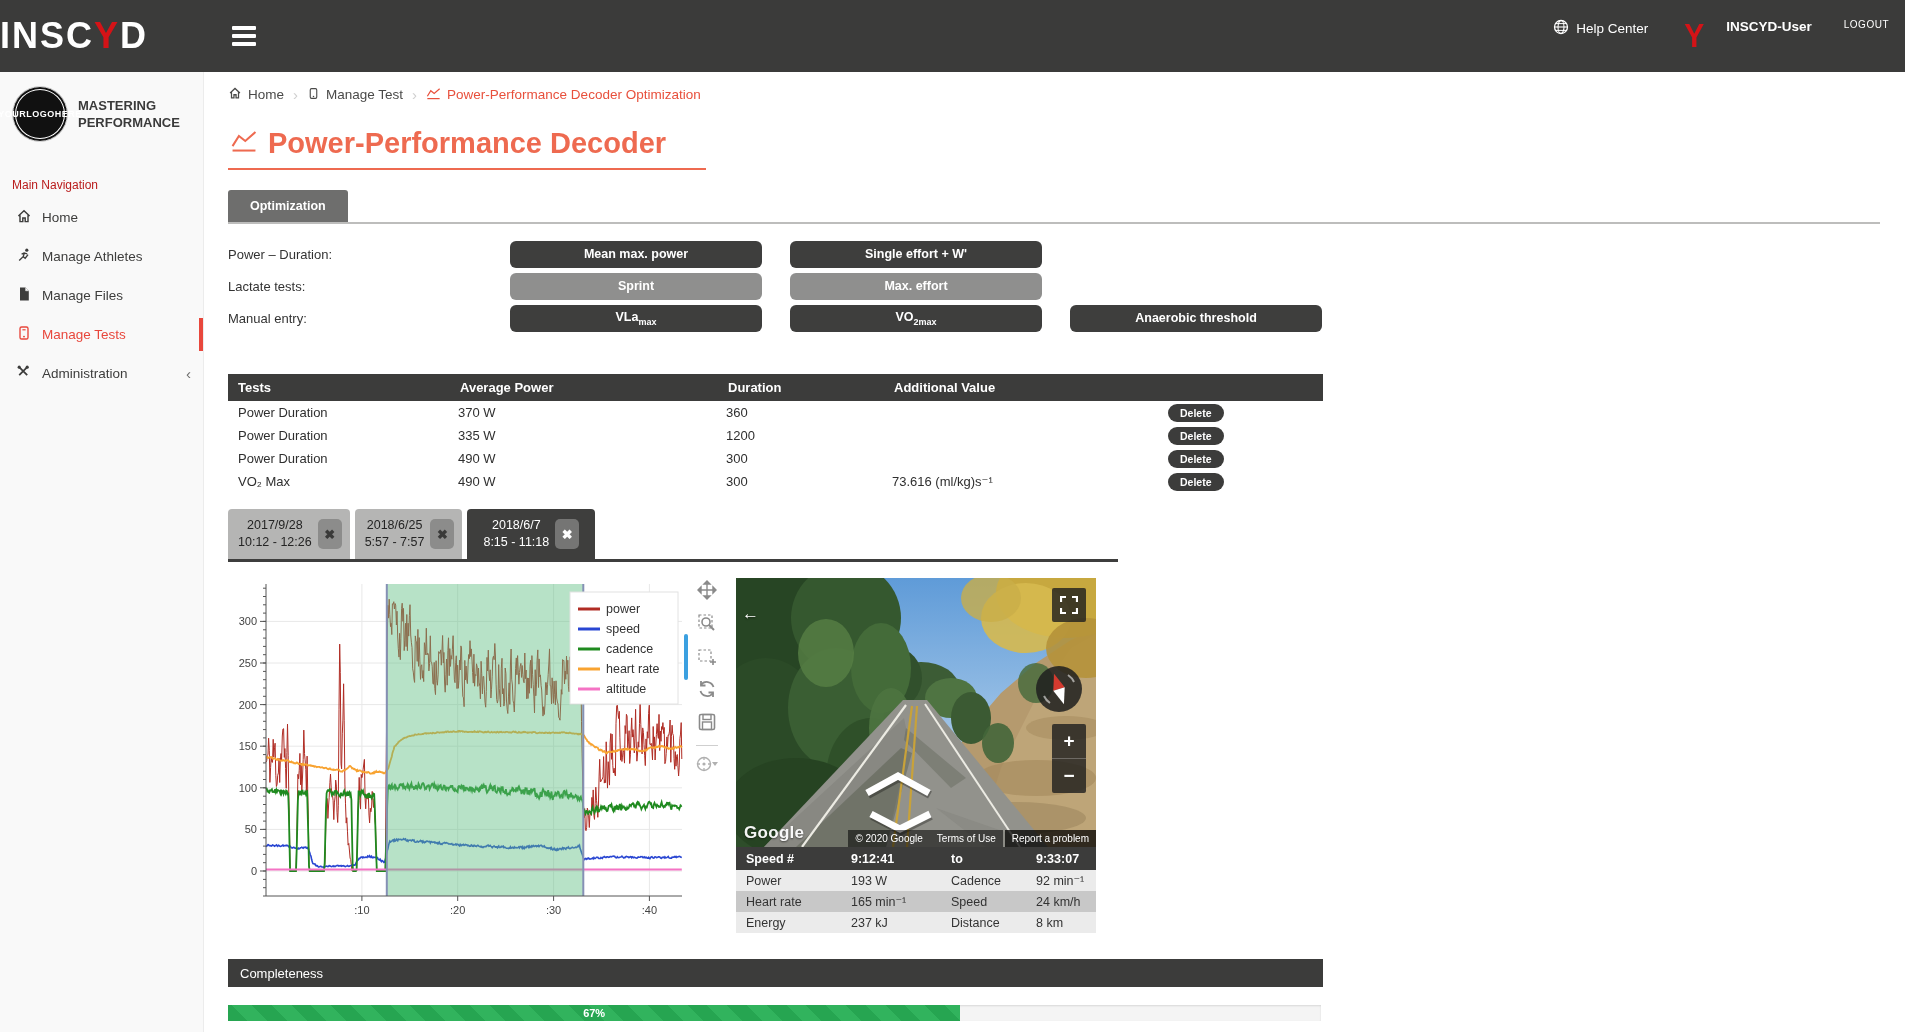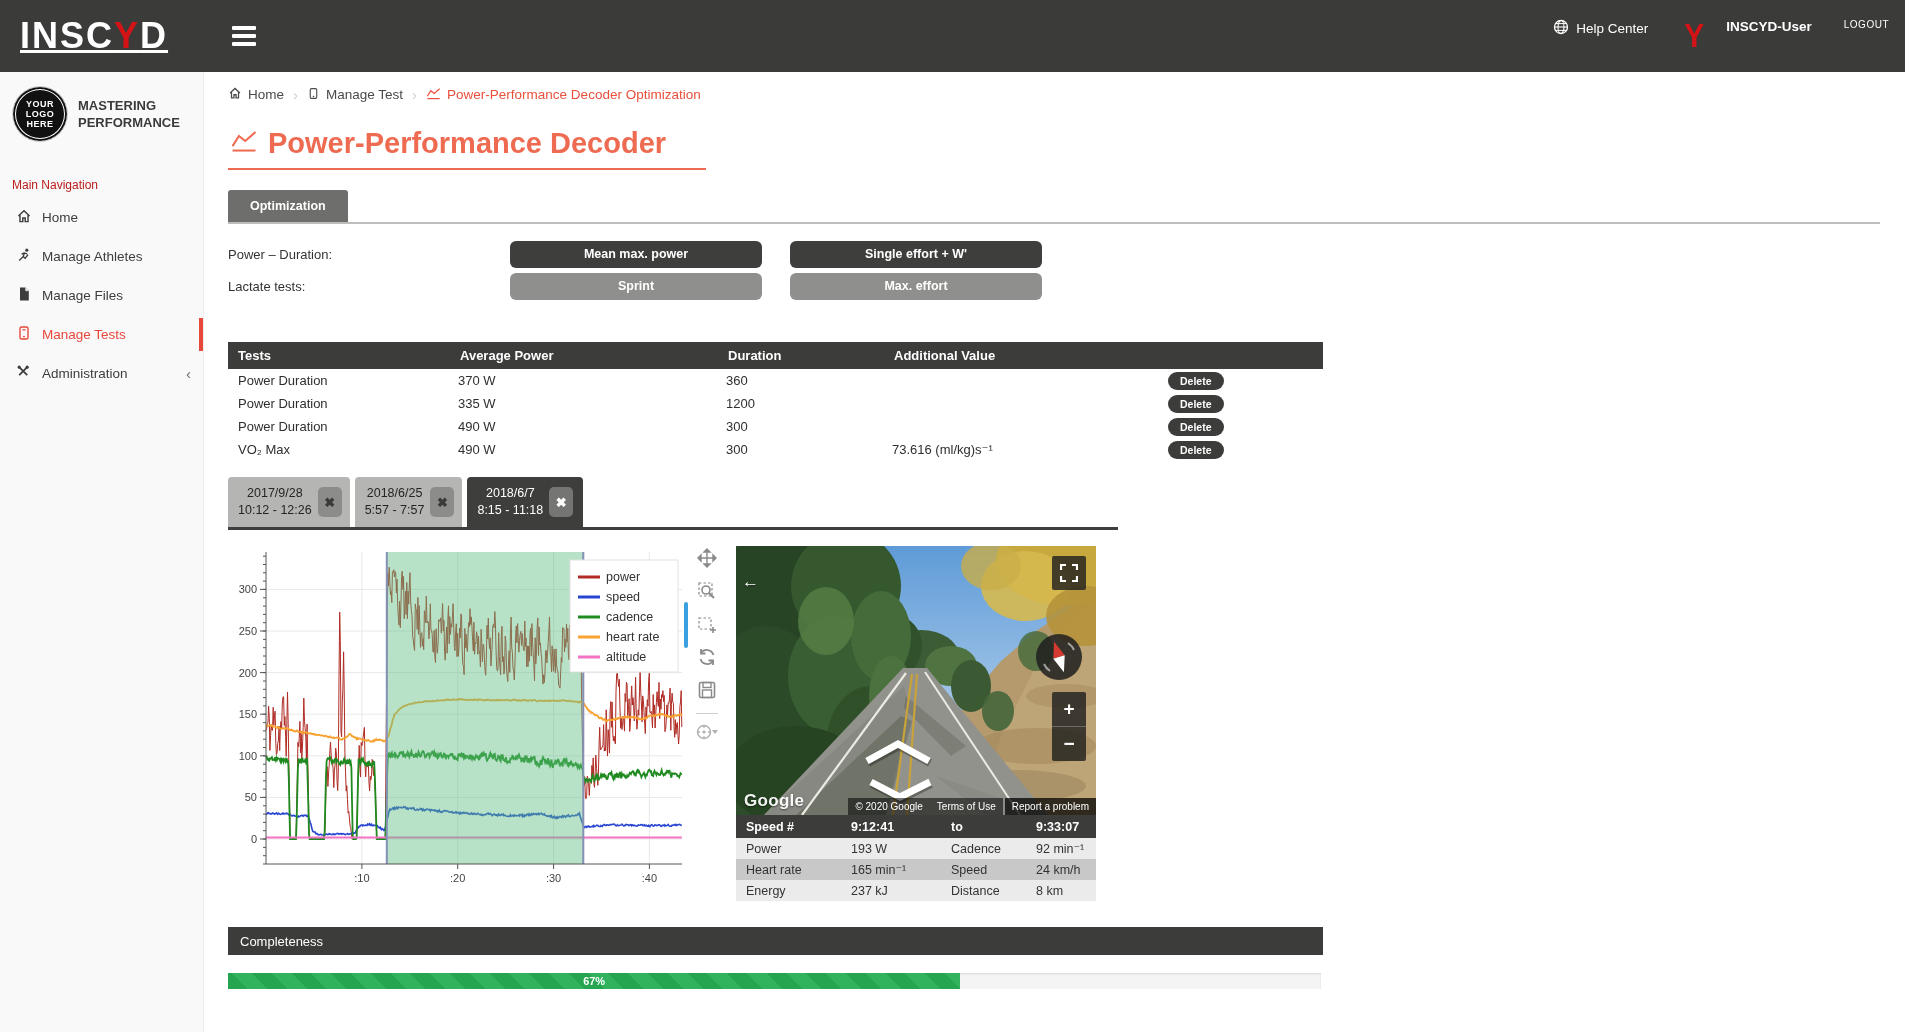--- a/index.html
+++ b/index.html
@@ -1,39 +1,39 @@
 <!DOCTYPE html>
 <html><head>
 <meta charset="utf-8">
 <style>
   * { margin:0; padding:0; box-sizing:border-box; }
   html,body { width:1905px; height:1032px; overflow:hidden; background:#fff;
     font-family:"Liberation Sans","DejaVu Sans",sans-serif; color:#3c3c3b; }
 
   
   .navbar { height:72px; background:#3b3b3a; display:flex; align-items:center; position:relative; z-index:5; }
-  .logo { width:204px; padding-left:20px; font-weight:bold; font-size:36px; letter-spacing:2px; color:#fff; font-stretch:condensed;text-decoration:underline; }
+  .logo { width:204px; font-weight:bold; font-size:36px; letter-spacing:2px; color:#fff; font-stretch:condensed; }
   .logo .y { color:#d41317; }
   .burger { margin-left:28px; cursor:pointer; }
   .burger i { display:block; width:24px; height:4px; background:#fff; margin:4px 0; border-radius:1px; }
   .nav-right { margin-left:auto; display:flex; align-items:flex-start; gap:22px; padding-right:16px; color:#fff; }
   .nav-help { display:flex; align-items:center; gap:7px; font-size:13.5px; cursor:pointer; }
   .nav-ymark { color:#d41317; font-size:30px; font-weight:bold; transform:scaleY(1.1); margin-left:14px; }
   .nav-user { font-size:13.5px; font-weight:bold; cursor:pointer; }
   .nav-logout { font-size:10px; letter-spacing:.5px; cursor:pointer; margin-left:10px; }
 
   
   .layout { display:flex; height:960px; }
   .sidebar { width:204px; background:#f9f9f9; border-right:1px solid #ececec; flex:none; }
   .main { flex:1; padding:14px 24px 0 24px; }
 
   
   .brand { display:flex; align-items:center; gap:10px; padding:14px 8px 10px 12px; }
   .brand-circle { width:56px; height:56px; border-radius:50%; background:#111; color:#fff; flex:none;
-     display:flex; flex-direction:column; align-items:center; justify-content:center;
+     display:flex; flex-direction:row; align-items:center; justify-content:center;
      font-size:9px; font-weight:bold; line-height:10px; letter-spacing:.5px;
      box-shadow:inset 0 0 0 2px #111, inset 0 0 0 3px #fff; border:1px solid #ddd; }
   .brand-tagline { font-size:13px; font-weight:bold; color:#3a3a3a; line-height:17px; }
   .side-section { color:#b91c1c; font-size:12px; padding:26px 0 6px 12px; }
   .side-item { position:relative; display:flex; align-items:center; gap:10px; padding:10px 12px 10px 16px; font-size:13.5px; color:#3d3d3c; cursor:pointer; }
   .side-item svg { flex:none; }
   .side-item.active { color:#e8473c; }
   .side-item.active::after { content:""; position:absolute; right:0; top:3px; bottom:3px; width:4px; background:#e8473c; }
   .side-chevron { margin-left:auto; color:#6e6e6d; font-size:15px; }
 
@@ -72,21 +72,21 @@
   .tt-del { justify-self:end; margin-right:100px; background:#3c3c3b; color:#fff; border:none; border-radius:11px;
      font-size:10.5px; font-weight:bold; padding:3px 12px; font-family:inherit; cursor:pointer; }
 
   
   .date-tabs { margin-top:16px; border-bottom:3px solid #3e3e3d; width:890px; display:flex; gap:5px; }
   .dtab { display:flex; align-items:center; gap:6px; padding:5px 8px 5px 10px; border-radius:4px 4px 0 0;
      background:#b5b5b4; color:#242424; cursor:pointer; }
   .dtab .dtx { text-align:center; font-size:12.5px; line-height:17px; }
   .dtab .xbtn { width:24px; height:30px; border:none; border-radius:5px; background:#8c8c8b; color:#3a3a39;
      font-size:13px; font-weight:bold; cursor:pointer; }
-  .dtab.active { background:#3e3e3d; color:#fff; padding:8px 10px; }
+  .dtab.active { background:#3e3e3d; color:#fff; padding:8px 16px; }
   .dtab.active .xbtn { background:#757574; color:#fff; }
 
   
   .viz-row { margin-top:16px; display:flex; align-items:flex-start; }
   .chart-block { position:relative; width:502px; flex:none; }
   .modebar { position:absolute; left:462px; top:2px; display:flex; flex-direction:column; gap:9px; align-items:center; width:34px; }
   .modebar svg { cursor:pointer; }
   .modebar .mb-sep { width:22px; height:1px; background:#cfcfcf; }
   .mb-indicator { position:absolute; left:456px; top:56px; width:4px; height:46px; background:#3ba0e0; border-radius:2px; }
 
@@ -259,20 +259,26 @@
     <section class="controls">
       <div class="ctl-row">
         <span class="ctl-label">Power – Duration:</span>
         <button class="btn dark"><span>Mean max. power</span></button>
         <button class="btn dark"><span>Single effort + W'</span></button>
       </div>
       <div class="ctl-row">
         <span class="ctl-label">Lactate tests:</span>
         <button class="btn gray"><span>Sprint</span></button>
         <button class="btn gray"><span>Max. effort</span></button>
+      </div>
+      <div class="ctl-row">
+        <span class="ctl-label">Manual entry:</span>
+        <button class="btn dark"><span>VLa</span><sub>max</sub></button>
+        <button class="btn dark"><span>VO</span><sub>2max</sub></button>
+        <button class="btn dark"><span>Anaerobic threshold</span></button>
       </div>
     </section>
 
     
     <section class="tests-table">
       <div class="tt-head">
         <div>Tests</div>
         <div>Average Power</div>
         <div>Duration</div>
         <div>Additional Value</div>

